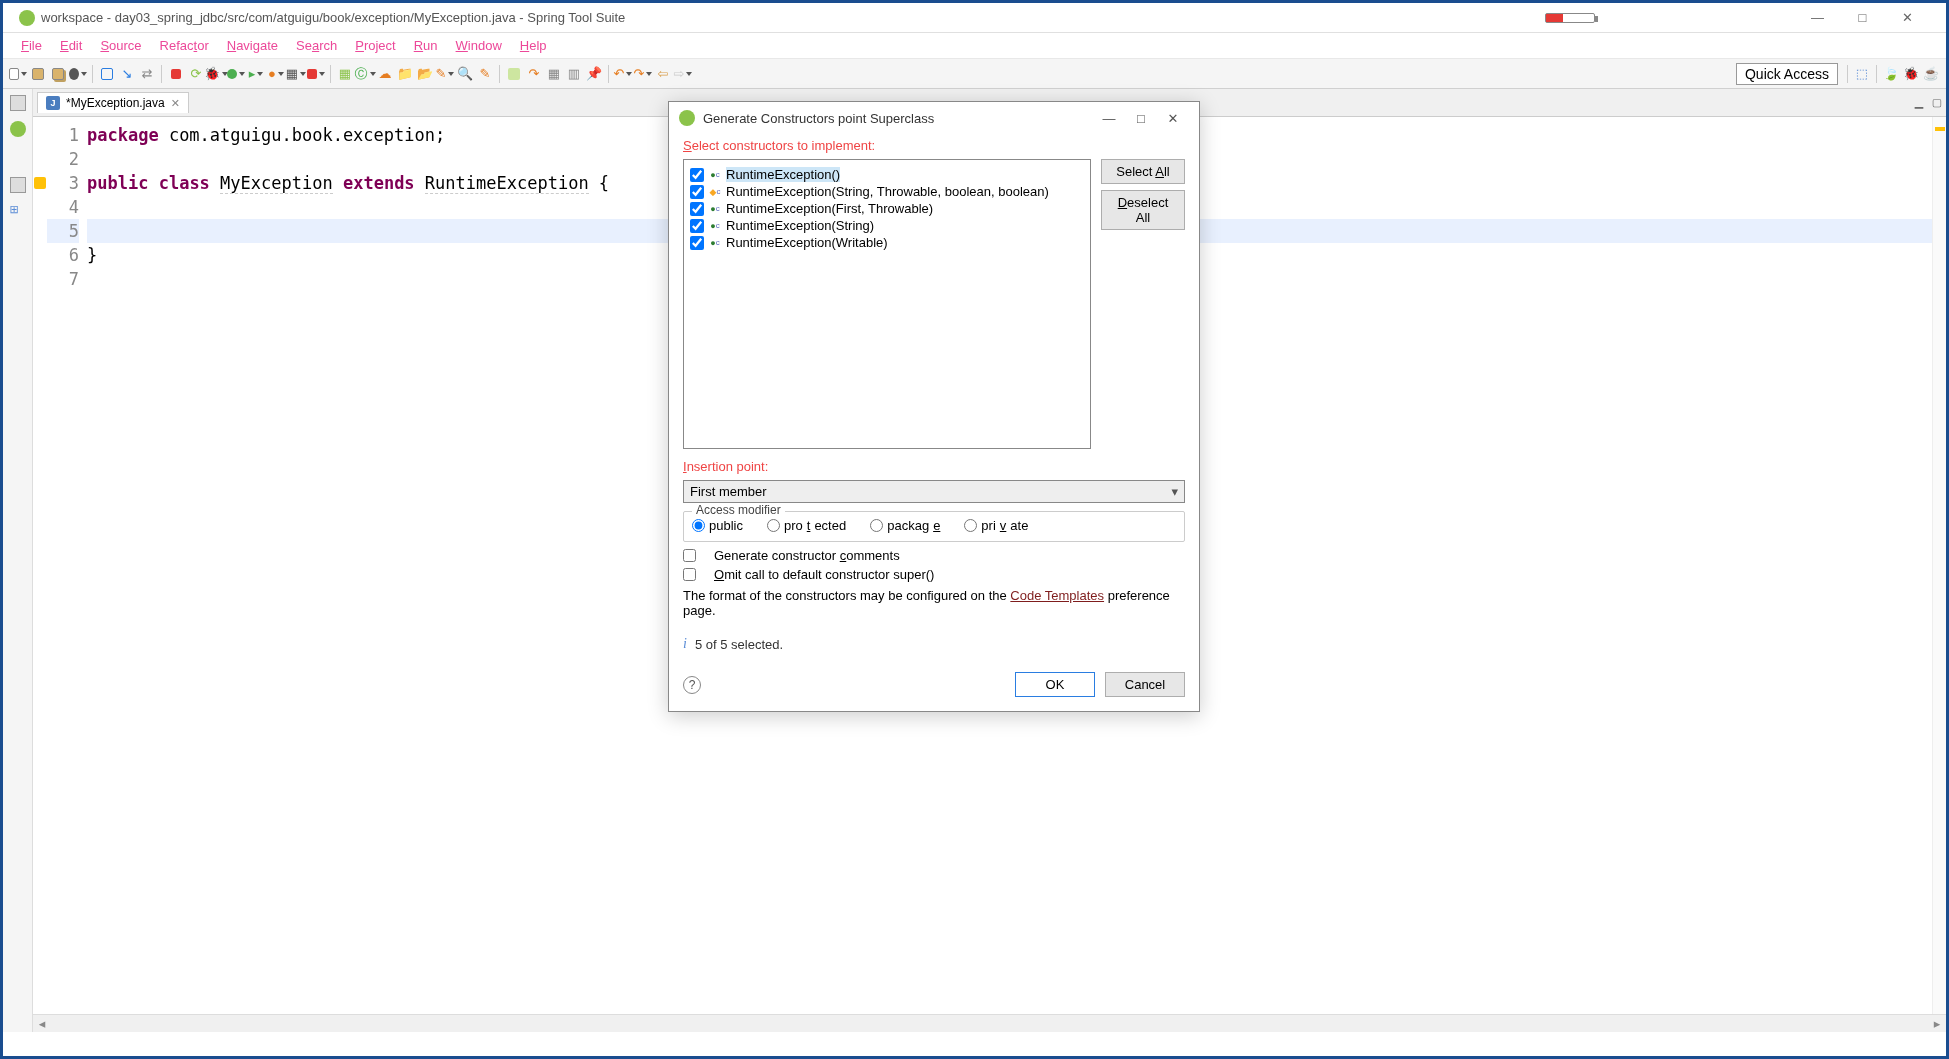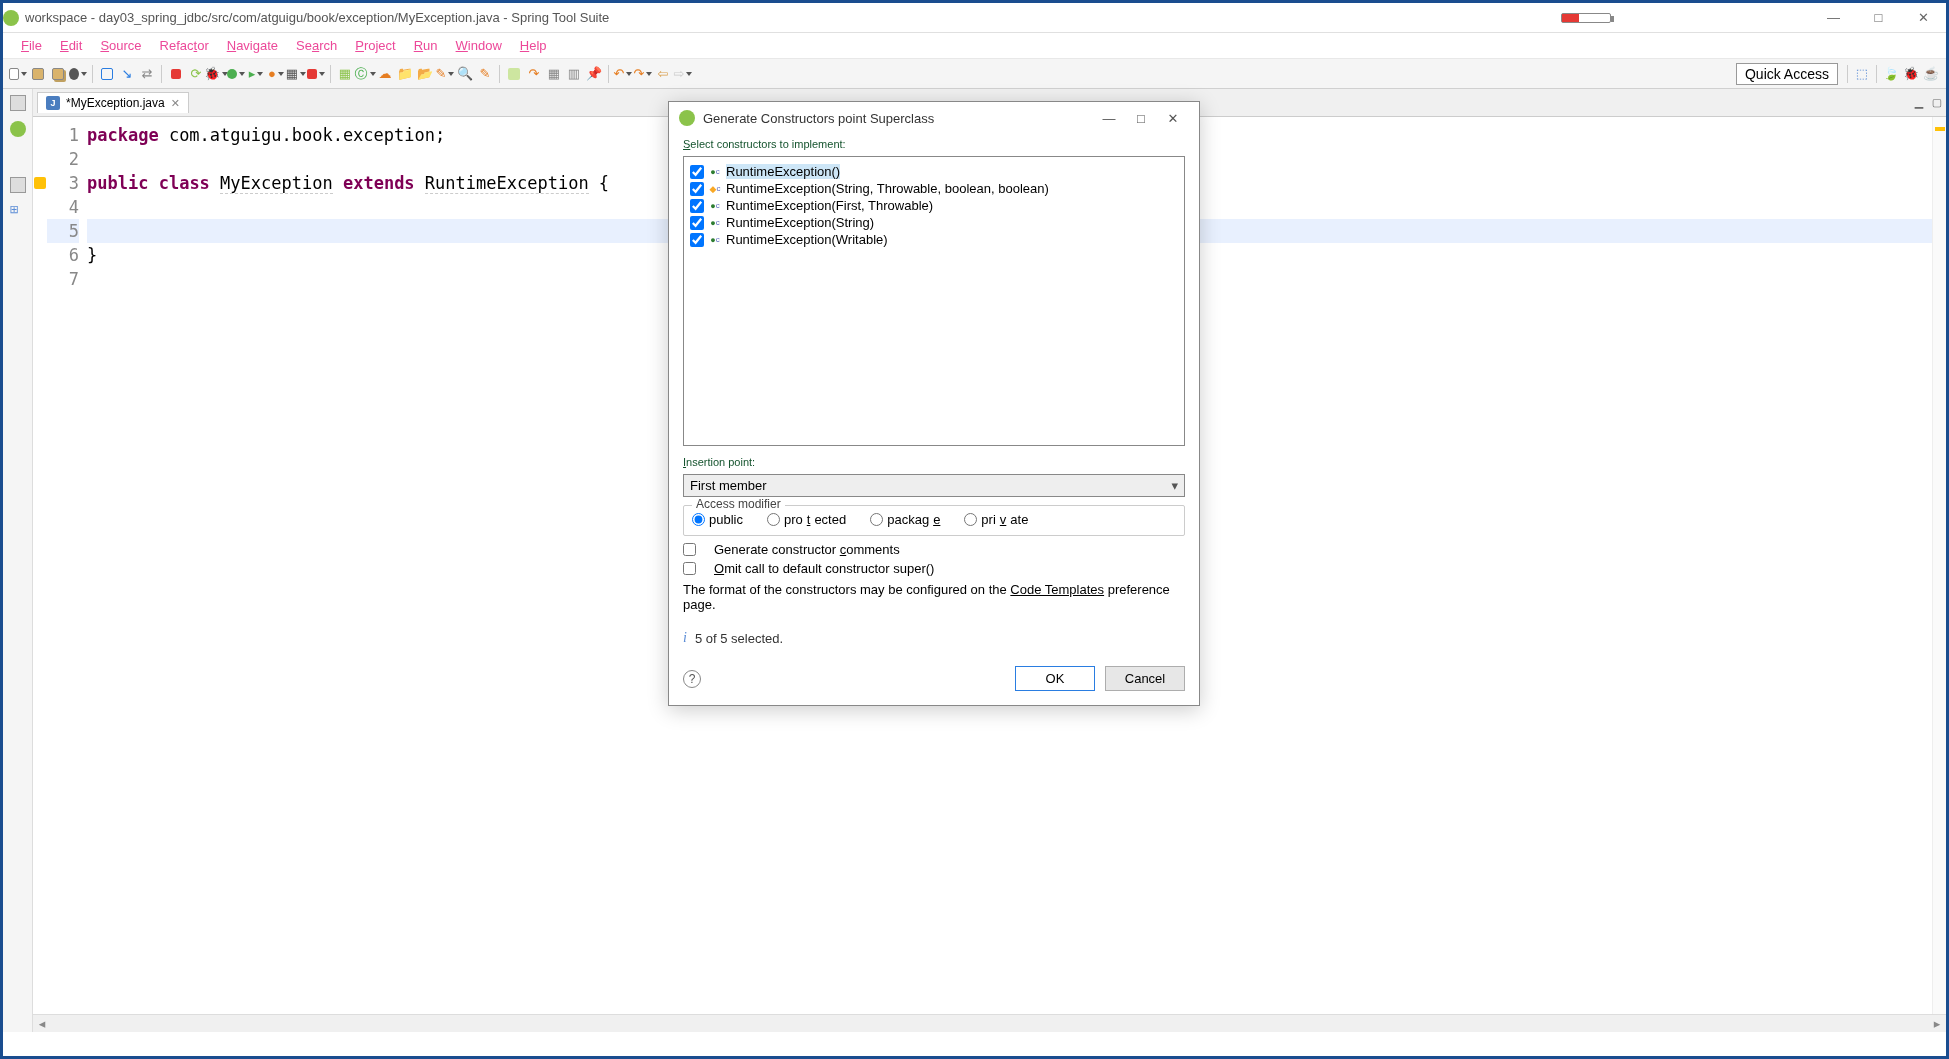--- a/index.html
+++ b/index.html
@@ -1,17 +1,17 @@
 <!DOCTYPE html>
 <html><head>
 <meta charset="utf-8">
 <style>
 * { box-sizing: border-box; margin: 0; padding: 0; }
 body { font-family: "Segoe UI", Tahoma, sans-serif; font-size: 13px; background: #fff; border: 3px solid #1a4d8f; height: 1059px; width: 1949px; overflow: hidden; position: relative; }
-.titlebar { height: 30px; background: #fff; display: flex; align-items: center; padding: 0 0; border-bottom: 1px solid #e0e0e0; }
+.titlebar { height: 30px; background: #fff; display: flex; align-items: center; padding: 0 16px; border-bottom: 1px solid #e0e0e0; }
 .titlebar .app-icon { width: 16px; height: 16px; border-radius: 50%; background: #8bc34a; margin-right: 6px; }
 .titlebar .title-text { color: #555; font-size: 13px; flex: 1; }
 .titlebar .battery { width: 50px; height: 10px; border: 1px solid #888; border-radius: 2px; position: relative; margin-right: 200px; }
 .titlebar .battery::after { content: ""; position: absolute; right: -4px; top: 2px; width: 3px; height: 6px; background: #888; }
 .titlebar .battery-fill { background: #e53935; width: 35%; height: 100%; }
 .titlebar .win-btn { width: 45px; height: 28px; display: flex; align-items: center; justify-content: center; color: #666; cursor: pointer; }
 
 .menubar { height: 26px; display: flex; align-items: center; padding: 0 10px; gap: 2px; background: #fff; border-bottom: 1px solid #e8e8e8; }
 .menubar .menu-item { padding: 2px 8px; color: #ec4899; cursor: pointer; }
 .menubar .menu-item u { text-decoration: underline; }
@@ -54,21 +54,21 @@
 .statusbar { height: 24px; background: #f0f0f0; border-top: 1px solid #ccc; display: flex; align-items: center; justify-content: flex-end; gap: 0; font-size: 12px; color: #444; margin-top: 27px; }
 .statusbar .cell { border-left: 1px solid #ccc; padding: 0 18px; height: 100%; display: flex; align-items: center; }
 
 
 .dialog { position: absolute; left: 665px; top: 98px; width: 532px; background: #fff; border: 1px solid #888; box-shadow: 0 4px 20px rgba(0,0,0,0.2); z-index: 100; }
 .dialog-titlebar { height: 32px; display: flex; align-items: center; padding: 0 10px; }
 .dialog-titlebar .d-icon { width: 16px; height: 16px; border-radius: 50%; background: #8bc34a; margin-right: 8px; }
 .dialog-titlebar .d-title { flex: 1; color: #333; font-size: 13px; }
 .dialog-titlebar .d-btn { width: 32px; text-align: center; color: #555; cursor: pointer; font-size: 13px; }
 .dialog-body { padding: 4px 14px 12px; }
-.dialog-body .label { color: #14532d; margin-bottom: 6px; font-size: 11px; }
+.dialog-body .label { color: #ef4444; margin-bottom: 6px; font-size: 13px; }
 .dialog-body .label u { text-decoration: underline; }
 .ctor-row { display: flex; gap: 10px; }
 .ctor-list { flex: 1; border: 1px solid #888; height: 290px; padding: 6px; overflow: auto; }
 .ctor-item { display: flex; align-items: center; gap: 4px; padding: 1px 0; font-size: 13px; }
 .ctor-item input[type=checkbox] { width: 14px; height: 14px; }
 .ctor-item .vis-icon { width: 14px; height: 14px; display: inline-flex; align-items: center; justify-content: center; font-size: 9px; }
 .ctor-item .vis-icon.green { color: #2e7d32; }
 .ctor-item .vis-icon.yellow { color: #f9a825; }
 .ctor-item .vis-icon .sup { font-size: 8px; vertical-align: super; color: #5c6bc0; }
 .ctor-item.selected .ctor-text { background: #cde6f7; }
@@ -76,21 +76,21 @@
 .dlg-btn { border: 1px solid #adadad; background: #e7e7e7; padding: 4px 8px; font-size: 13px; cursor: pointer; text-align: center; }
 .dlg-btn.primary { background: #fff; border: 1px solid #2a7de1; }
 
 .insertion-sel { width: 100%; border: 1px solid #888; background: #eee; padding: 3px 6px; font-size: 13px; margin-bottom: 8px; }
 .fieldset-like { border: 1px solid #ccc; border-radius: 2px; padding: 6px 8px 8px; margin-bottom: 6px; position: relative; }
 .fieldset-like .legend { position: absolute; top: -9px; left: 8px; background: #fff; padding: 0 4px; font-size: 12px; color: #444; }
 .radio-row { display: flex; gap: 24px; align-items: center; }
 .radio-row label { display: flex; align-items: center; gap: 4px; font-size: 13px; }
 .check-row { display: flex; align-items: center; gap: 18px; margin: 4px 0; font-size: 13px; }
 .format-text { font-size: 13px; margin-top: 6px; }
-.format-text a { color: #000000; text-decoration: underline; cursor: pointer; }
+.format-text a { color: #7f1d1d; text-decoration: underline; cursor: pointer; }
 .selected-count { margin-top: 18px; font-size: 13px; color: #333; display: flex; align-items: center; gap: 8px; }
 .selected-count .info-i { color: #5c8dd6; font-style: italic; font-family: serif; font-size: 14px; }
 .dialog-footer { display: flex; align-items: center; padding: 8px 14px 14px; gap: 10px; }
 .dialog-footer .help { width: 18px; height: 18px; border: 1px solid #888; border-radius: 50%; display: flex; align-items: center; justify-content: center; color: #555; cursor: pointer; font-size: 12px; }
 .dialog-footer .f-spacer { flex: 1; }
 .dialog-footer .dlg-btn { width: 80px; }
 
 .sq { display: inline-block; border-radius: 2px; }
 </style>
 </head>
@@ -327,20 +327,24 @@
           <input type="checkbox" checked="" style="">
           <span class="vis-icon green">●<span class="sup">c</span></span>
           <span>RuntimeException(String)</span>
         </div>
         <div class="ctor-item">
           <input type="checkbox" checked="" style="">
           <span class="vis-icon green">●<span class="sup">c</span></span>
           <span>RuntimeException(Writable)</span>
         </div>
       </div>
+      <div class="dlg-side">
+        <div class="dlg-btn">Select <u>A</u>ll</div>
+        <div class="dlg-btn"><u>D</u>eselect All</div>
+      </div>
     </div>
 
     <div class="label" style="margin-top:10px"><u>I</u>nsertion point:</div>
     <div class="insertion-sel" style="display:flex;justify-content:space-between;align-items:center">
       <span>First member</span>
       <span style="color:#555">▾</span>
     </div>
 
     <div class="fieldset-like">
       <div class="legend">Access modifier</div>

